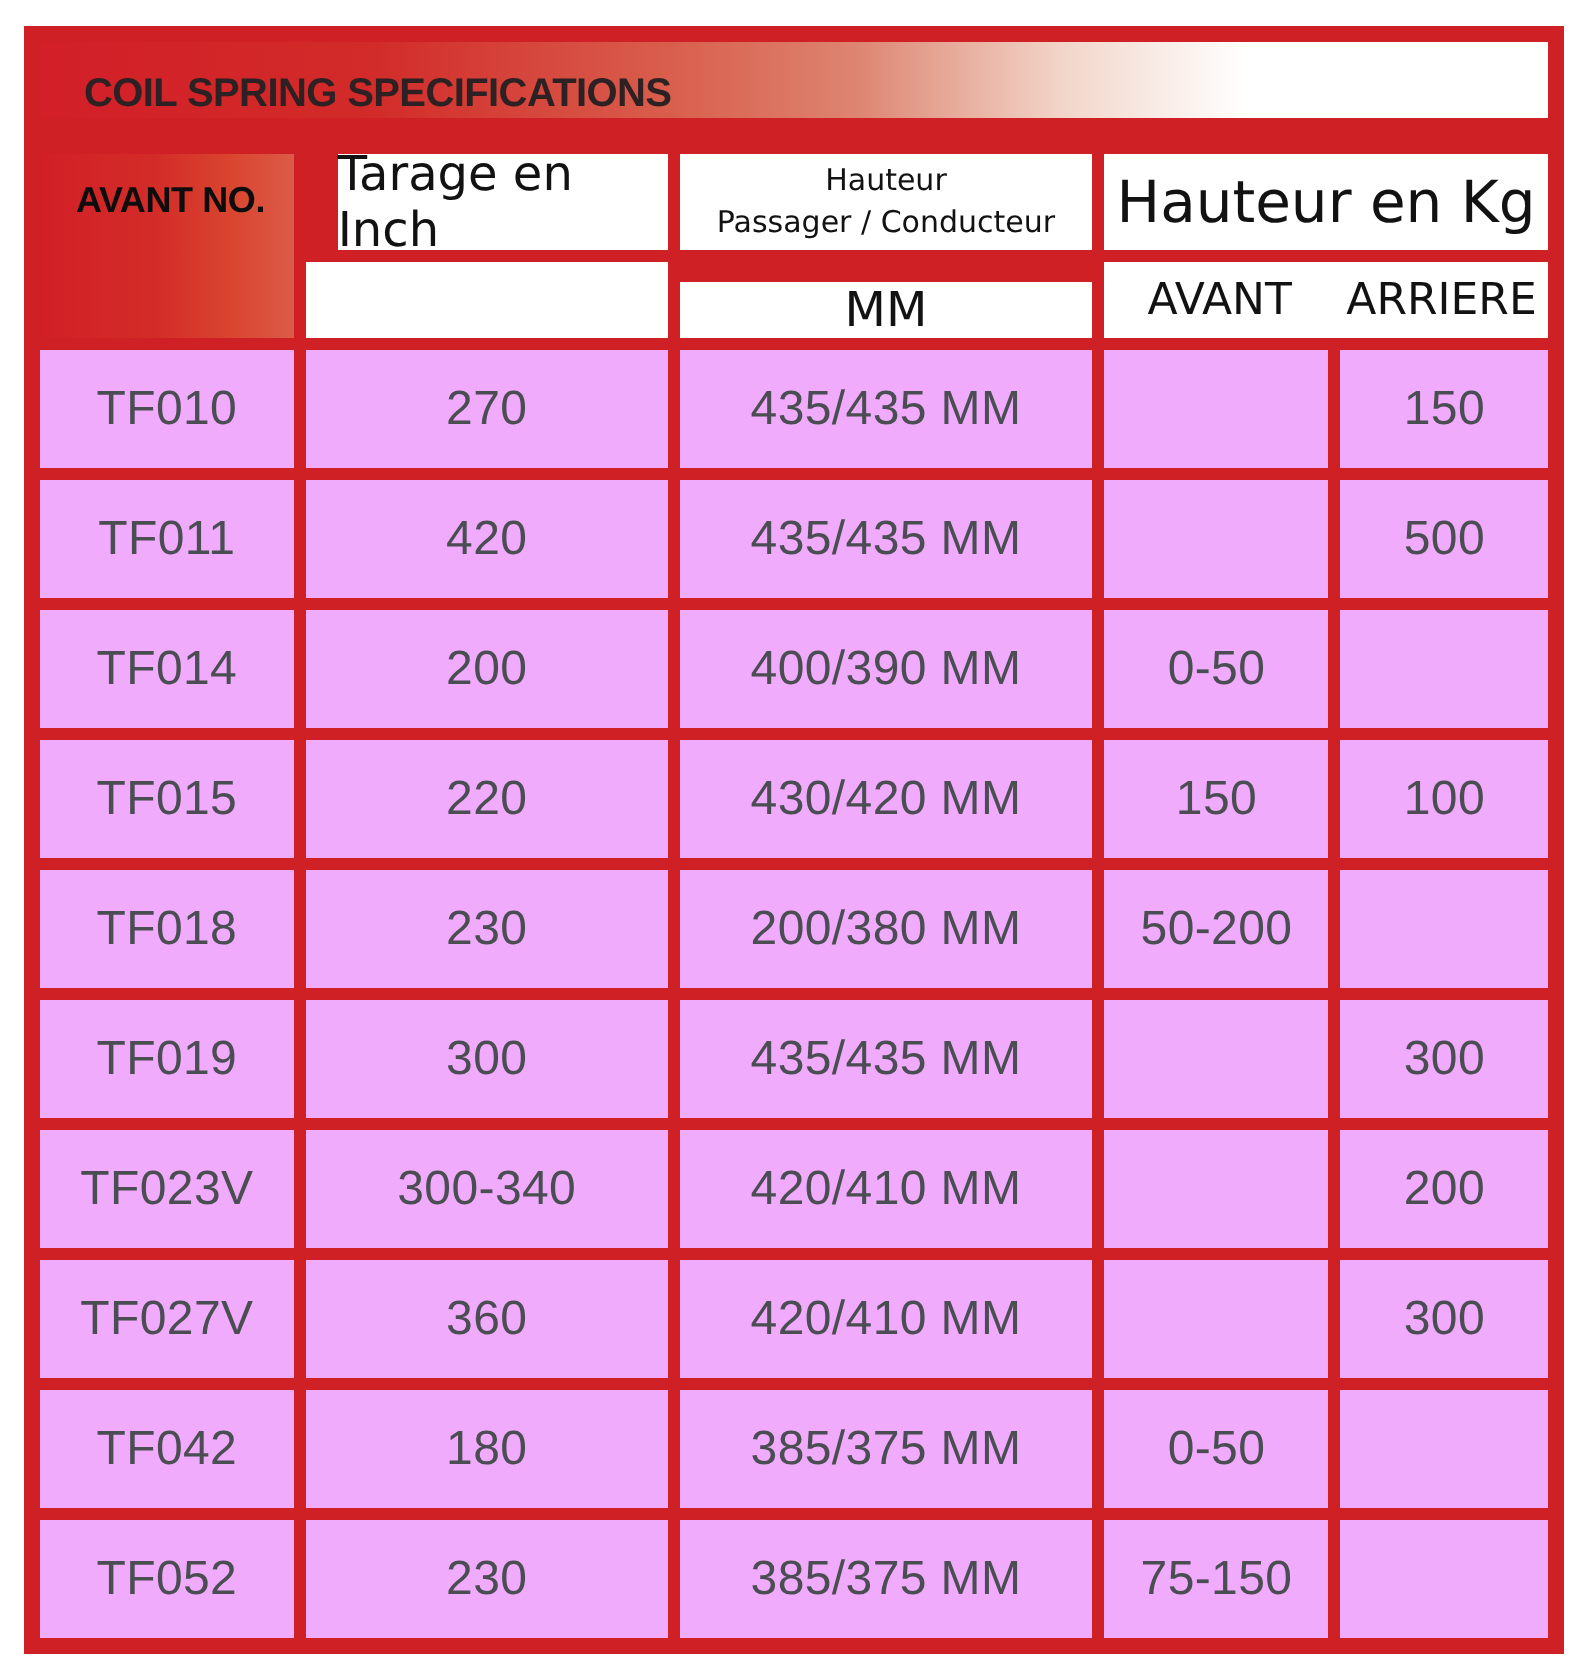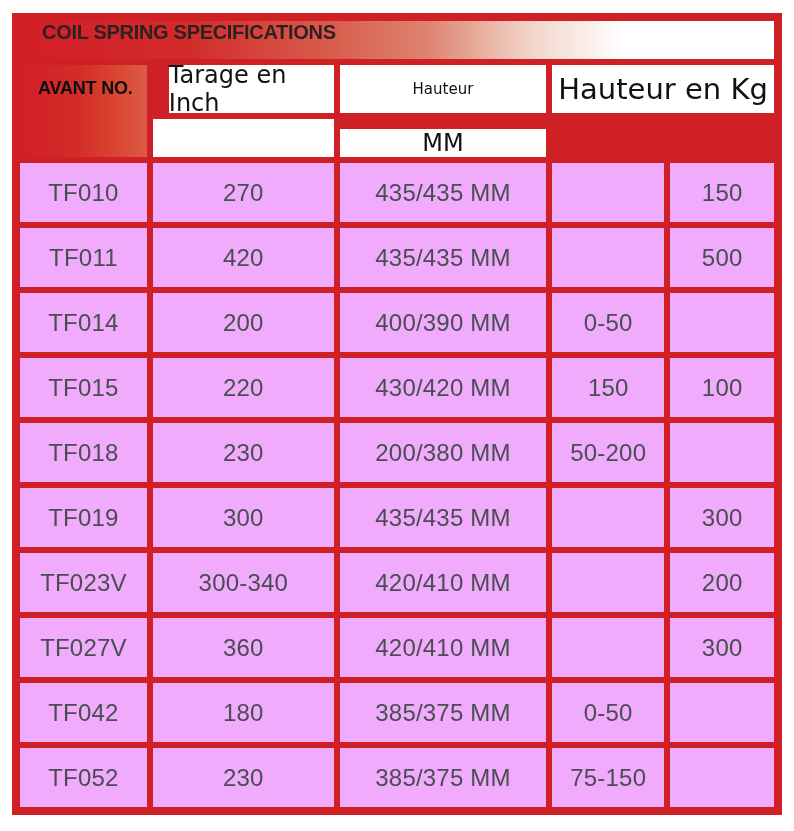--- a/index.html
+++ b/index.html
@@ -17,25 +17,25 @@
     padding: 13px 12px 0 12px;
   }
   .frame {
     background: #cf2026;
     padding: 8px;
     width: 770px;
   }
   
   .title-bar {
     height: 38px;
-    margin-bottom: 6px;
+    margin-bottom: 18px;
     background: linear-gradient(90deg, #d21f28 0%, #d22b29 22%, #d95f4d 42%,
                                 #dd8470 54%, #f2d6ca 68%, #ffffff 80%, #ffffff 100%);
     display: flex;
-    align-items: flex-start;
+    align-items: flex-end;
     padding-left: 22px;
   }
   .title-bar span {
     font-size: 20px;
     font-weight: bold;
     letter-spacing: -0.3px;
     color: #2d2124;
   }
   .header-grid {
     display: grid;
@@ -106,27 +106,32 @@
 
     <div class="header-grid">
       <div class="cell-partno">
         <span>AVANT NO.</span>
       </div>
       <div class="hcell cell-tarage">
         <span>Tarage en Inch</span>
       </div>
       <div class="hcell cell-hauteur">
         <span>Hauteur</span>
+        <span>Passager / Conducteur</span>
       </div>
       <div class="hcell cell-charge">
         <span>Hauteur en Kg</span>
       </div>
       <div class="hcell cell-blank"></div>
       <div class="hcell cell-mm">
         <span>MM</span>
+      </div>
+      <div class="hcell cell-avant-arriere">
+        <span class="half-avant">AVANT</span>
+        <span class="half-arriere">ARRIERE</span>
       </div>
     </div>
 
     <div class="body-grid">
       <div class="row">
         <div class="bcell">TF010</div>
         <div class="bcell">270</div>
         <div class="bcell">435/435 MM</div>
         <div class="bcell"></div>
         <div class="bcell">150</div>

